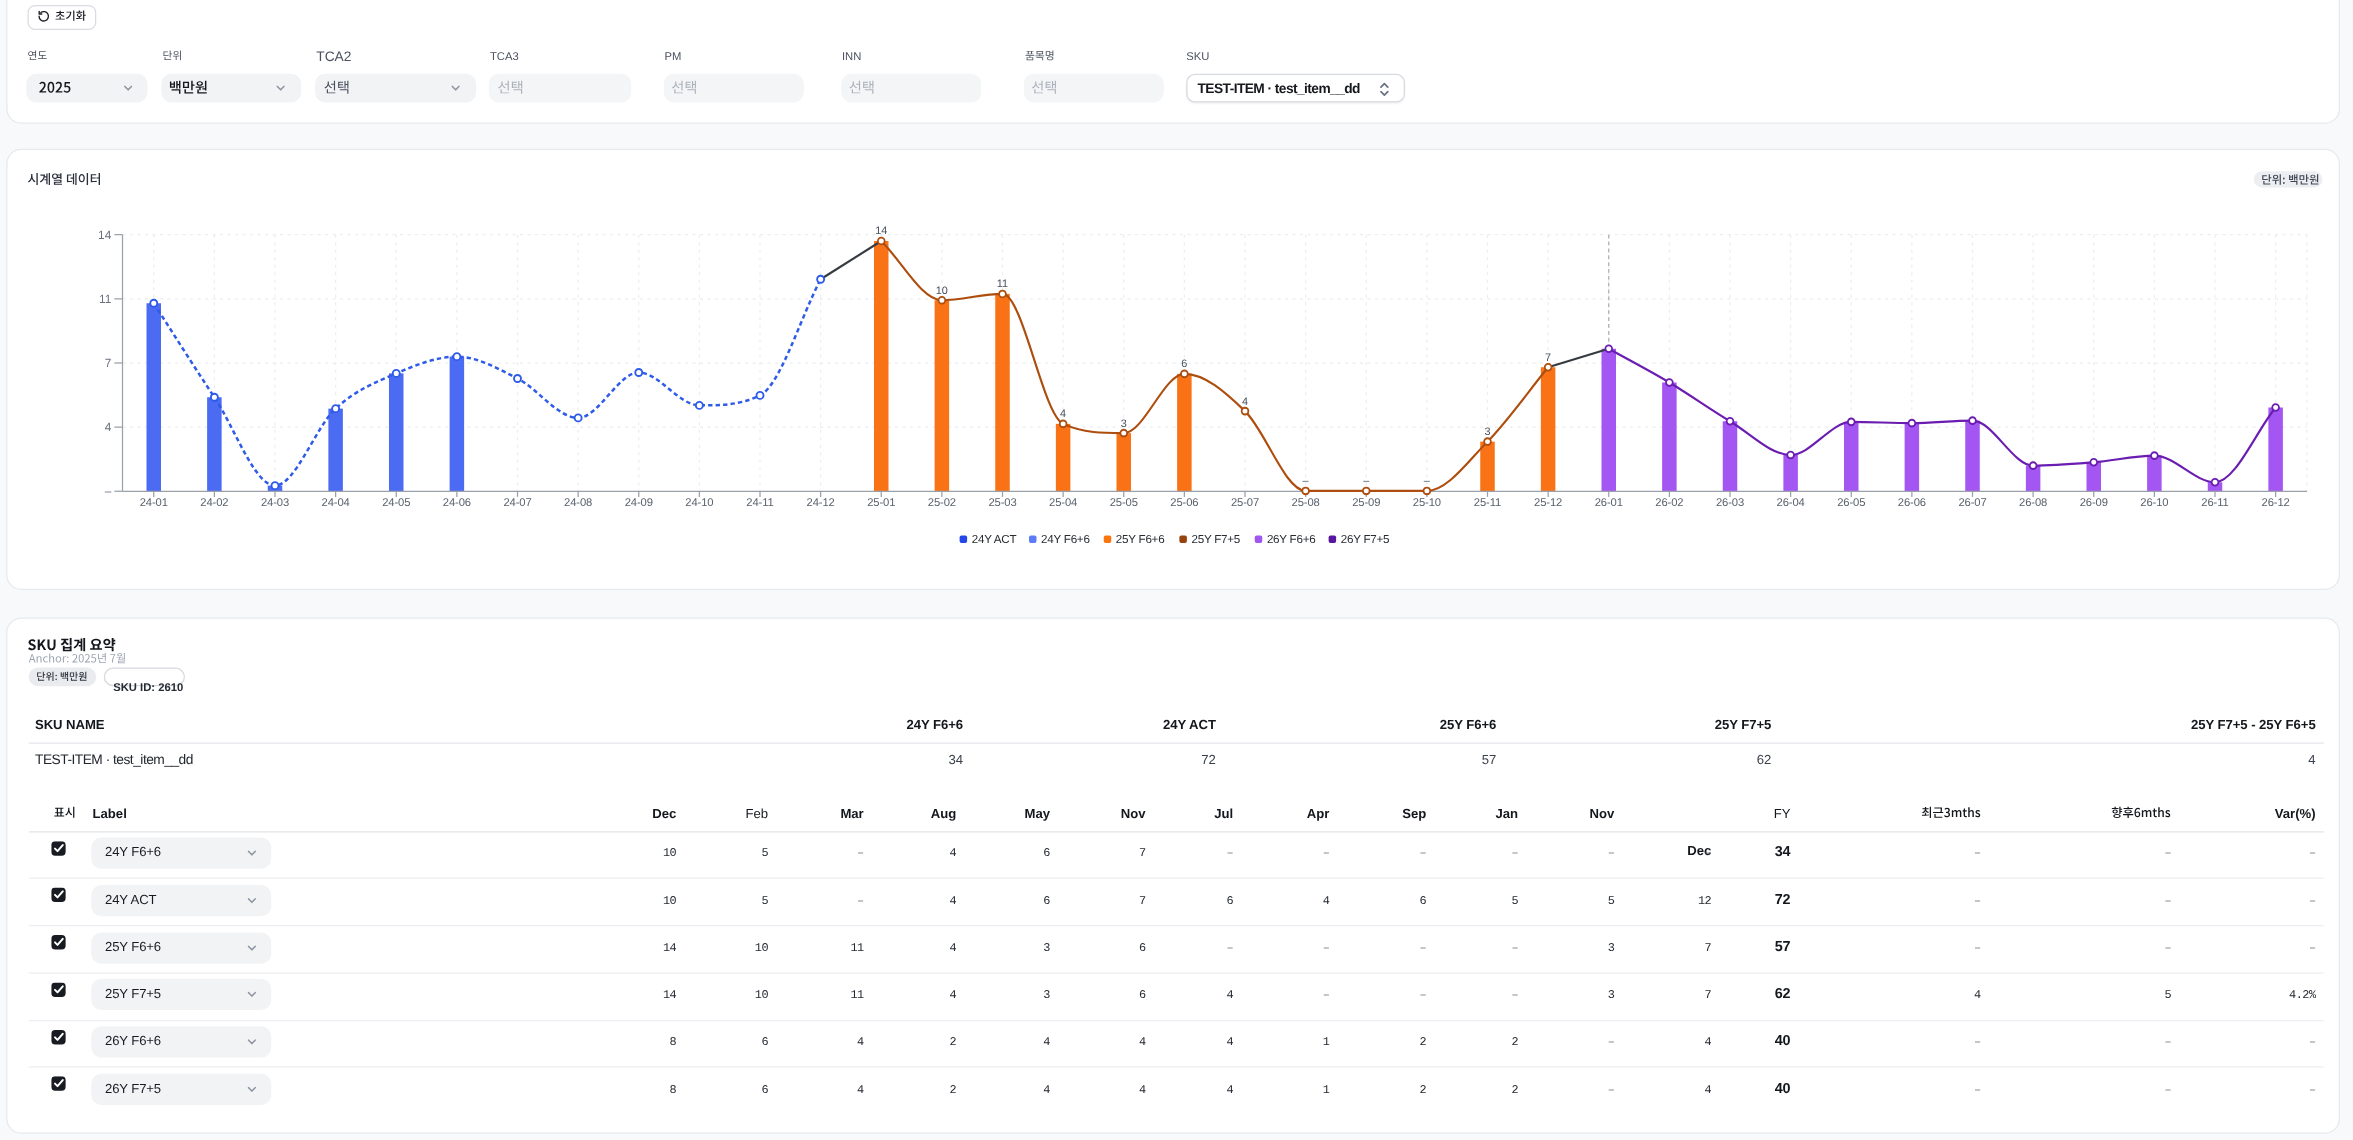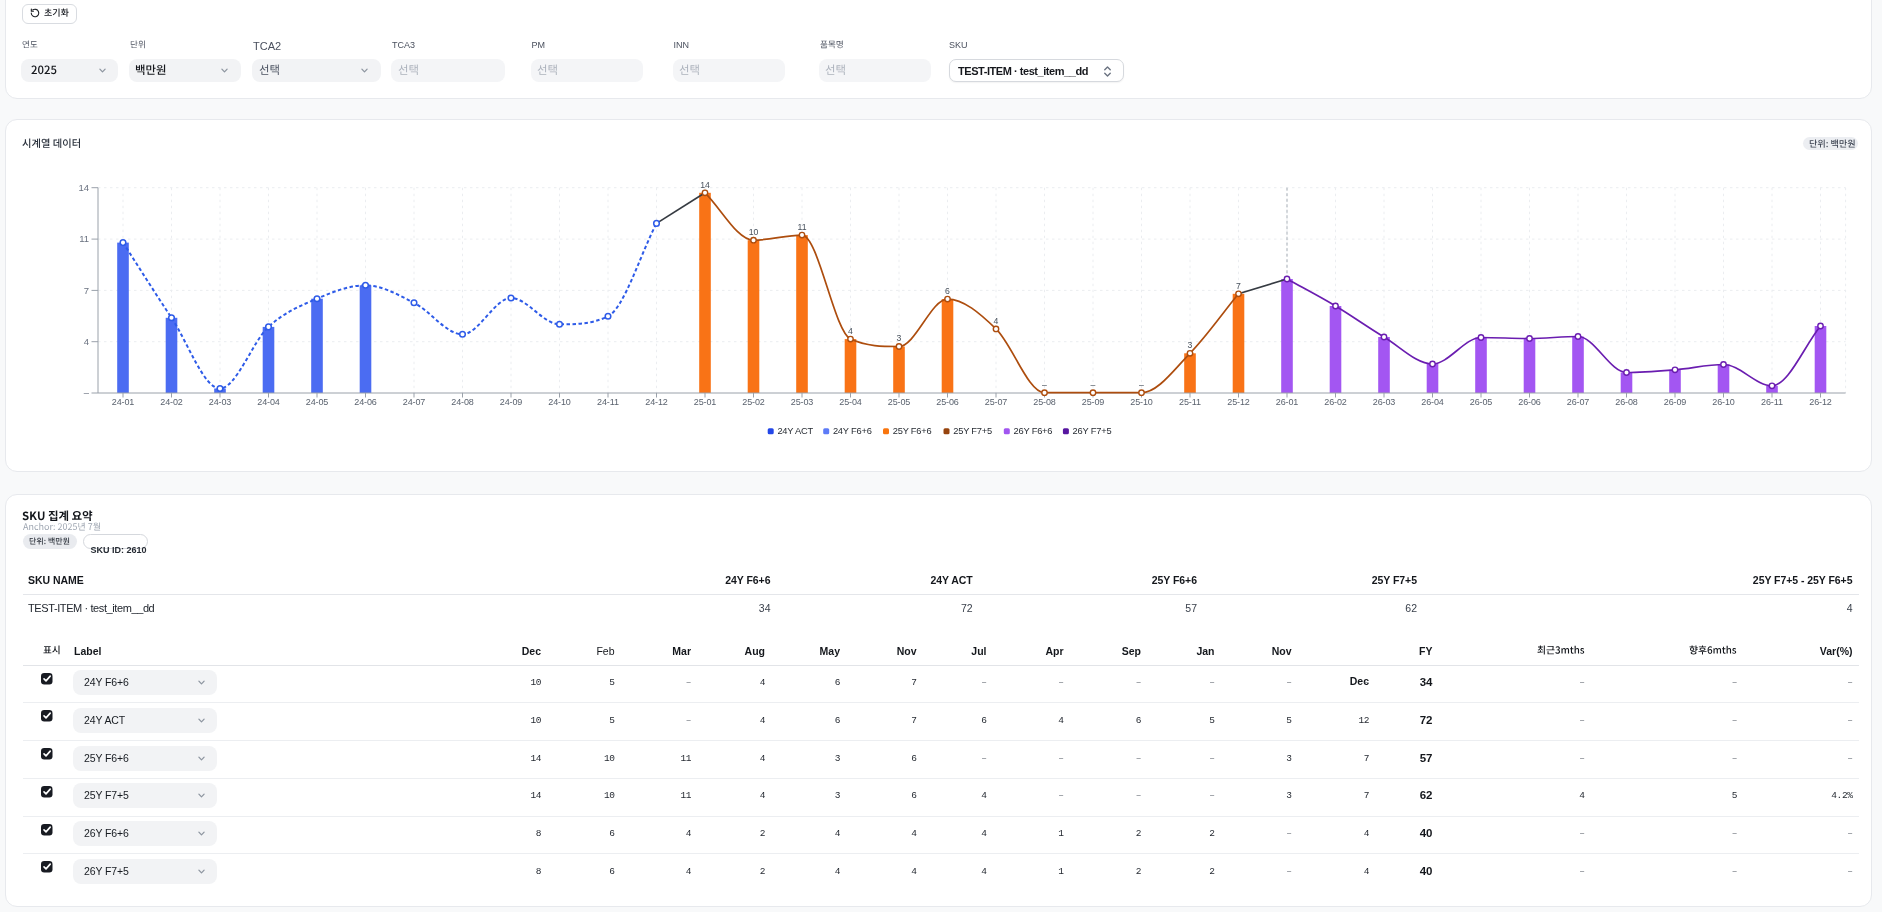--- a/index.html
+++ b/index.html
@@ -357,21 +357,21 @@
 <div class="rt" style="right:1191px;top:645px;font-size:10.5px;font-weight:700;color:#14171c">Mar</div>
 <div class="rt" style="right:1117px;top:645px;font-size:10.5px;font-weight:700;color:#14171c">Aug</div>
 <div class="rt" style="right:1042px;top:645px;font-size:10.5px;font-weight:700;color:#14171c">May</div>
 <div class="rt" style="right:965.5px;top:645px;font-size:10.5px;font-weight:700;color:#14171c">Nov</div>
 <div class="rt" style="right:895.5px;top:645px;font-size:10.5px;font-weight:700;color:#14171c">Jul</div>
 <div class="rt" style="right:818.5px;top:645px;font-size:10.5px;font-weight:700;color:#14171c">Apr</div>
 <div class="rt" style="right:741px;top:645px;font-size:10.5px;font-weight:700;color:#14171c">Sep</div>
 <div class="rt" style="right:667.5px;top:645px;font-size:10.5px;font-weight:700;color:#14171c">Jan</div>
 <div class="rt" style="right:590.5px;top:645px;font-size:10.5px;font-weight:700;color:#14171c">Nov</div>
 <div class="rt" style="right:513px;top:675px;font-size:10.5px;font-weight:700;color:#14171c">Dec</div>
-<div class="rt" style="right:449.5px;top:645px;font-size:10.5px;font-weight:700;color:#14171c">FY</div>
+<div class="rt" style="right:449.5px;top:645px;font-size:10.5px;font-weight:400;color:#14171c">FY</div>
 <div style="position:absolute;left:1536.5px;top:645px;line-height:0"><svg width="48" height="12" viewBox="0 0 48 12" style="overflow:visible">
       <path d="M6.791400000000001 0.4703999999999997V9.4472H7.820400000000001V0.4703999999999997ZM0.6272000000000001 7.6832C2.1952000000000003 7.673400000000001 4.3512 7.663600000000001 6.330800000000001 7.2814000000000005L6.252400000000001 6.5268C5.507600000000001 6.6444 4.704000000000001 6.713 3.9200000000000004 6.7620000000000005V5.2724H2.8910000000000005V6.801200000000001C2.0188 6.8306000000000004 1.1956000000000002 6.8306000000000004 0.49000000000000005 6.8306000000000004ZM2.8910000000000005 0.5488V1.5875999999999992H0.9604000000000001V2.4108H2.8910000000000005C2.8420000000000005 3.4593999999999996 2.0482000000000005 4.3806 0.7252000000000001 4.7628L1.1956000000000002 5.5565999999999995C2.2540000000000004 5.243 3.0282000000000004 4.5766 3.4202000000000004 3.7142C3.8220000000000005 4.5374 4.5864 5.1744 5.635000000000001 5.4684L6.095600000000001 4.6746C4.782400000000001 4.312 3.9886000000000004 3.4201999999999995 3.9298000000000006 2.4108H5.880000000000001V1.5875999999999992H3.9200000000000004V0.5488Z M9.466800000000003 4.5178V5.3508H17.581200000000003V4.5178H16.366000000000003C16.5816 3.3613999999999997 16.5816 2.4891999999999994 16.5816 1.7149999999999999V0.9897999999999998H10.486000000000002V1.8129999999999997H15.562400000000004C15.562400000000004 2.5577999999999994 15.552600000000002 3.3907999999999996 15.337000000000003 4.5178ZM10.515400000000001 6.2426V9.2512H16.836400000000005V8.4182H11.534600000000001V6.2426Z M20.658400000000004 8.7612C21.981400000000004 8.7612 23.069200000000002 7.987 23.069200000000002 6.6836C23.069200000000002 5.7134 22.412600000000005 5.0862 21.589400000000005 4.8706V4.8314C22.353800000000003 4.5472 22.834000000000003 3.9690000000000003 22.834000000000003 3.136C22.834000000000003 1.9501999999999997 21.912800000000004 1.2739999999999991 20.619200000000003 1.2739999999999991C19.786200000000004 1.2739999999999991 19.129600000000003 1.6365999999999996 18.551400000000005 2.1461999999999994L19.139400000000002 2.8518C19.560800000000004 2.4499999999999993 20.021400000000003 2.1853999999999996 20.580000000000005 2.1853999999999996C21.266000000000005 2.1853999999999996 21.687400000000004 2.5774 21.687400000000004 3.2143999999999995C21.687400000000004 3.9395999999999995 21.217000000000006 4.4688 19.796000000000003 4.4688V5.3116C21.422800000000002 5.3116 21.922600000000003 5.8309999999999995 21.922600000000003 6.6248000000000005C21.922600000000003 7.3794 21.373800000000003 7.8204 20.560400000000005 7.8204C19.815600000000003 7.8204 19.286400000000004 7.457800000000001 18.855200000000004 7.0364L18.306400000000004 7.7616000000000005C18.796400000000002 8.300600000000001 19.521600000000003 8.7612 20.658400000000004 8.7612Z M24.470600000000005 8.624H25.597600000000007V4.802C26.038600000000006 4.312 26.440400000000007 4.0767999999999995 26.803000000000004 4.0767999999999995C27.420400000000008 4.0767999999999995 27.704600000000006 4.4394 27.704600000000006 5.3704V8.624H28.831600000000005V4.802C29.282400000000006 4.312 29.684200000000008 4.0767999999999995 30.046800000000005 4.0767999999999995C30.664200000000008 4.0767999999999995 30.938600000000008 4.4394 30.938600000000008 5.3704V8.624H32.07540000000001V5.2332C32.07540000000001 3.8612 31.546200000000006 3.0968 30.419200000000007 3.0968C29.743000000000006 3.0968 29.204000000000008 3.5182 28.665000000000006 4.0866C28.429800000000007 3.4692 27.988800000000005 3.0968 27.185200000000005 3.0968C26.509000000000007 3.0968 25.979800000000004 3.4887999999999995 25.509400000000007 3.9886H25.489800000000006L25.391800000000007 3.2241999999999997H24.470600000000005Z M35.525000000000006 8.7612C35.91700000000001 8.7612 36.28940000000001 8.653400000000001 36.58340000000001 8.5554L36.37760000000001 7.7224C36.22080000000001 7.7812 35.985600000000005 7.8498 35.80920000000001 7.8498C35.24080000000001 7.8498 35.01540000000001 7.5166 35.01540000000001 6.869800000000001V4.1356H36.41680000000001V3.2241999999999997H35.01540000000001V1.7345999999999995H34.07460000000001L33.94720000000001 3.2241999999999997L33.104400000000005 3.2927999999999997V4.1356H33.88840000000001V6.86C33.88840000000001 7.9968 34.31960000000001 8.7612 35.525000000000006 8.7612Z M37.59280000000001 8.624H38.719800000000006V4.802C39.20000000000001 4.3218 39.53320000000001 4.0767999999999995 40.03300000000001 4.0767999999999995C40.67000000000001 4.0767999999999995 40.94440000000001 4.4394 40.94440000000001 5.3704V8.624H42.07140000000001V5.2332C42.07140000000001 3.8612 41.56180000000001 3.0968 40.41520000000001 3.0968C39.680200000000006 3.0968 39.14120000000001 3.4887999999999995 38.67080000000001 3.9494L38.719800000000006 2.8811999999999998V0.8133999999999997H37.59280000000001Z M45.13880000000001 8.7612C46.47160000000001 8.7612 47.18700000000001 8.0164 47.18700000000001 7.105C47.18700000000001 6.0956 46.354000000000006 5.7623999999999995 45.60920000000001 5.4782C45.01140000000001 5.252800000000001 44.482200000000006 5.0764 44.482200000000006 4.6256C44.482200000000006 4.2532 44.756600000000006 3.9592 45.36420000000001 3.9592C45.79540000000001 3.9592 46.177600000000005 4.1552 46.55980000000001 4.4296L47.07920000000001 3.7337999999999996C46.65780000000001 3.3907999999999996 46.05020000000001 3.0968 45.33480000000001 3.0968C44.13920000000001 3.0968 43.41400000000001 3.7729999999999997 43.41400000000001 4.6746C43.41400000000001 5.586 44.207800000000006 5.9681999999999995 44.92320000000001 6.2426C45.51120000000001 6.468 46.10900000000001 6.6836 46.10900000000001 7.1736C46.10900000000001 7.5852 45.805200000000006 7.8988000000000005 45.168200000000006 7.8988000000000005C44.59000000000001 7.8988000000000005 44.119600000000005 7.6538 43.64920000000001 7.2716L43.110200000000006 8.0066C43.62960000000001 8.437800000000001 44.394000000000005 8.7612 45.13880000000001 8.7612Z" fill="#14171c"></path>
     </svg></div>
 <div style="position:absolute;left:1689px;top:645px;line-height:0"><svg width="48" height="12" viewBox="0 0 48 12" style="overflow:visible">
       <path d="M4.5864 6.2818000000000005C2.7636000000000003 6.2818000000000005 1.6268000000000002 6.869800000000001 1.6268000000000002 7.8596C1.6268000000000002 8.8396 2.7636000000000003 9.4178 4.5864 9.4178C6.409200000000001 9.4178 7.536200000000001 8.8396 7.536200000000001 7.8596C7.536200000000001 6.869800000000001 6.409200000000001 6.2818000000000005 4.5864 6.2818000000000005ZM4.5864 7.0756000000000006C5.821200000000001 7.0756000000000006 6.526800000000001 7.3402 6.526800000000001 7.8596C6.526800000000001 8.369200000000001 5.821200000000001 8.643600000000001 4.5864 8.643600000000001C3.3614000000000006 8.643600000000001 2.6460000000000004 8.369200000000001 2.6460000000000004 7.8596C2.6460000000000004 7.3402 3.3614000000000006 7.0756000000000006 4.5864 7.0756000000000006ZM3.1066000000000003 2.6068C1.8130000000000002 2.6068 0.9310000000000002 3.2437999999999994 0.9310000000000002 4.2042C0.9310000000000002 5.1646 1.8130000000000002 5.7918 3.1066000000000003 5.7918C4.3904000000000005 5.7918 5.272400000000001 5.1646 5.272400000000001 4.2042C5.272400000000001 3.2437999999999994 4.3904000000000005 2.6068 3.1066000000000003 2.6068ZM3.1066000000000003 3.3712C3.8122000000000007 3.3712 4.2826 3.6848 4.2826 4.2042C4.2826 4.7138 3.8122000000000007 5.0274 3.1066000000000003 5.0274C2.3912000000000004 5.0274 1.9110000000000003 4.7138 1.9110000000000003 4.2042C1.9110000000000003 3.6848 2.3912000000000004 3.3712 3.1066000000000003 3.3712ZM6.419000000000001 0.48019999999999996V6.2034H7.438200000000001V4.6746H8.673000000000002V3.8317999999999994H7.438200000000001V2.7538H8.673000000000002V1.9011999999999993H7.438200000000001V0.48019999999999996ZM2.5872 0.41159999999999997V1.4111999999999991H0.46060000000000006V2.2245999999999997H5.742800000000001V1.4111999999999991H3.6162000000000005V0.41159999999999997Z M13.514200000000002 2.7146C11.642400000000002 2.7146 10.535000000000002 3.2535999999999996 10.535000000000002 4.2336C10.535000000000002 5.194 11.642400000000002 5.742800000000001 13.514200000000002 5.742800000000001C15.386000000000003 5.742800000000001 16.4934 5.194 16.4934 4.2336C16.4934 3.2535999999999996 15.386000000000003 2.7146 13.514200000000002 2.7146ZM13.514200000000002 3.4887999999999995C14.758800000000003 3.4887999999999995 15.425200000000004 3.7436 15.425200000000004 4.2336C15.425200000000004 4.7138 14.758800000000003 4.9686 13.514200000000002 4.9686C12.259800000000002 4.9686 11.593400000000003 4.7138 11.593400000000003 4.2336C11.593400000000003 3.7436 12.259800000000002 3.4887999999999995 13.514200000000002 3.4887999999999995ZM12.994800000000001 0.44099999999999895V1.4601999999999995H9.868600000000002V2.2736H17.110800000000005V1.4601999999999995H14.023800000000001V0.44099999999999895ZM9.466800000000003 6.2818000000000005V7.105H12.994800000000001V9.4374H14.023800000000001V7.105H17.581200000000003V6.2818000000000005Z M21.050400000000003 8.7612C22.216600000000003 8.7612 23.206400000000002 7.8204 23.206400000000002 6.3798C23.206400000000002 4.851 22.383200000000002 4.116 21.168000000000003 4.116C20.648600000000005 4.116 20.021400000000003 4.4296 19.600000000000005 4.949C19.649000000000004 2.9007999999999994 20.413400000000003 2.1952 21.334600000000005 2.1952C21.756000000000004 2.1952 22.197000000000003 2.4205999999999994 22.461600000000004 2.7341999999999995L23.079000000000004 2.0481999999999996C22.667400000000004 1.616999999999999 22.079400000000003 1.2739999999999991 21.275800000000004 1.2739999999999991C19.854800000000004 1.2739999999999991 18.551400000000005 2.3911999999999995 18.551400000000005 5.1548C18.551400000000005 7.604800000000001 19.668600000000005 8.7612 21.050400000000003 8.7612ZM19.619600000000005 5.782C20.050800000000002 5.1646 20.550600000000003 4.9392 20.972000000000005 4.9392C21.726600000000005 4.9392 22.148000000000003 5.458600000000001 22.148000000000003 6.3798C22.148000000000003 7.320600000000001 21.658000000000005 7.889 21.030800000000003 7.889C20.256600000000002 7.889 19.737200000000005 7.2128000000000005 19.619600000000005 5.782Z M24.470600000000005 8.624H25.597600000000007V4.802C26.038600000000006 4.312 26.440400000000007 4.0767999999999995 26.803000000000004 4.0767999999999995C27.420400000000008 4.0767999999999995 27.704600000000006 4.4394 27.704600000000006 5.3704V8.624H28.831600000000005V4.802C29.282400000000006 4.312 29.684200000000008 4.0767999999999995 30.046800000000005 4.0767999999999995C30.664200000000008 4.0767999999999995 30.938600000000008 4.4394 30.938600000000008 5.3704V8.624H32.07540000000001V5.2332C32.07540000000001 3.8612 31.546200000000006 3.0968 30.419200000000007 3.0968C29.743000000000006 3.0968 29.204000000000008 3.5182 28.665000000000006 4.0866C28.429800000000007 3.4692 27.988800000000005 3.0968 27.185200000000005 3.0968C26.509000000000007 3.0968 25.979800000000004 3.4887999999999995 25.509400000000007 3.9886H25.489800000000006L25.391800000000007 3.2241999999999997H24.470600000000005Z M35.525000000000006 8.7612C35.91700000000001 8.7612 36.28940000000001 8.653400000000001 36.58340000000001 8.5554L36.37760000000001 7.7224C36.22080000000001 7.7812 35.985600000000005 7.8498 35.80920000000001 7.8498C35.24080000000001 7.8498 35.01540000000001 7.5166 35.01540000000001 6.869800000000001V4.1356H36.41680000000001V3.2241999999999997H35.01540000000001V1.7345999999999995H34.07460000000001L33.94720000000001 3.2241999999999997L33.104400000000005 3.2927999999999997V4.1356H33.88840000000001V6.86C33.88840000000001 7.9968 34.31960000000001 8.7612 35.525000000000006 8.7612Z M37.59280000000001 8.624H38.719800000000006V4.802C39.20000000000001 4.3218 39.53320000000001 4.0767999999999995 40.03300000000001 4.0767999999999995C40.67000000000001 4.0767999999999995 40.94440000000001 4.4394 40.94440000000001 5.3704V8.624H42.07140000000001V5.2332C42.07140000000001 3.8612 41.56180000000001 3.0968 40.41520000000001 3.0968C39.680200000000006 3.0968 39.14120000000001 3.4887999999999995 38.67080000000001 3.9494L38.719800000000006 2.8811999999999998V0.8133999999999997H37.59280000000001Z M45.13880000000001 8.7612C46.47160000000001 8.7612 47.18700000000001 8.0164 47.18700000000001 7.105C47.18700000000001 6.0956 46.354000000000006 5.7623999999999995 45.60920000000001 5.4782C45.01140000000001 5.252800000000001 44.482200000000006 5.0764 44.482200000000006 4.6256C44.482200000000006 4.2532 44.756600000000006 3.9592 45.36420000000001 3.9592C45.79540000000001 3.9592 46.177600000000005 4.1552 46.55980000000001 4.4296L47.07920000000001 3.7337999999999996C46.65780000000001 3.3907999999999996 46.05020000000001 3.0968 45.33480000000001 3.0968C44.13920000000001 3.0968 43.41400000000001 3.7729999999999997 43.41400000000001 4.6746C43.41400000000001 5.586 44.207800000000006 5.9681999999999995 44.92320000000001 6.2426C45.51120000000001 6.468 46.10900000000001 6.6836 46.10900000000001 7.1736C46.10900000000001 7.5852 45.805200000000006 7.8988000000000005 45.168200000000006 7.8988000000000005C44.59000000000001 7.8988000000000005 44.119600000000005 7.6538 43.64920000000001 7.2716L43.110200000000006 8.0066C43.62960000000001 8.437800000000001 44.394000000000005 8.7612 45.13880000000001 8.7612Z" fill="#14171c"></path>
     </svg></div>
 <div class="rt" style="right:29.5px;top:645px;font-size:10.5px;font-weight:700;color:#14171c">Var(%)</div>
 <div class="abs" style="left:23px;top:664.5px;width:1836px;height:1px;background:#e2e4e8"></div>
 <div class="abs" style="left:41px;top:672.7px;line-height:0"><svg width="13" height="12" viewBox="0 0 13 12">
       <rect width="11.5" height="11.5" rx="3.2" fill="#181b22"></rect>

